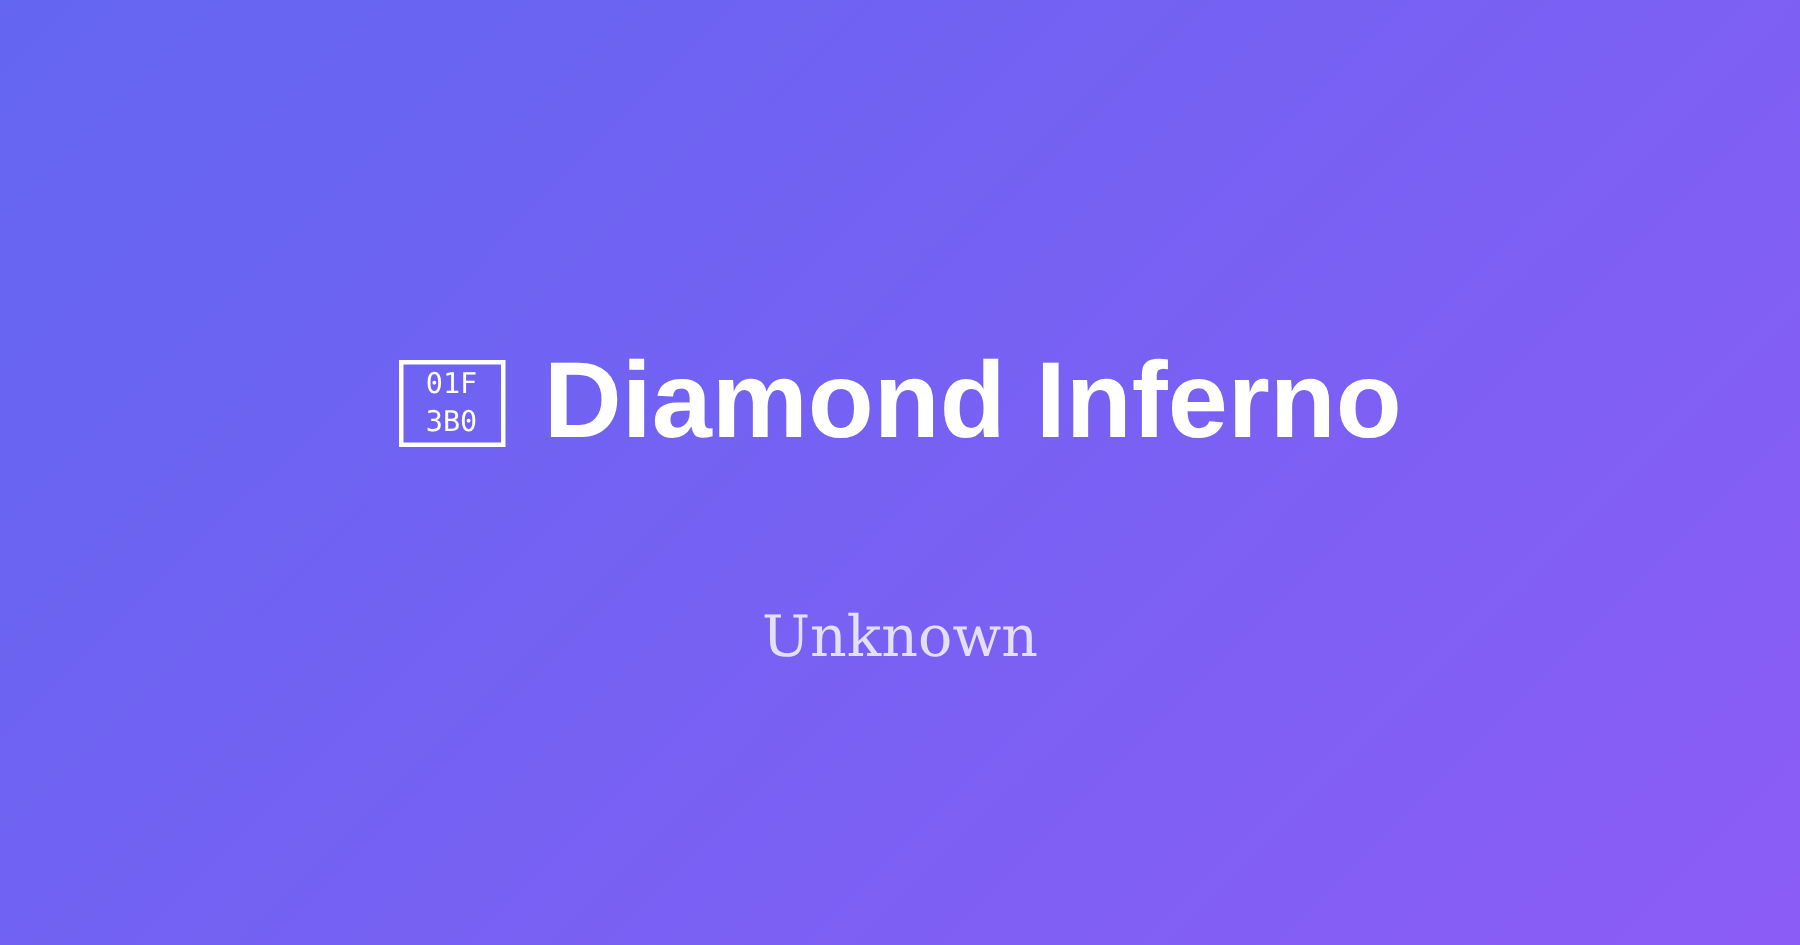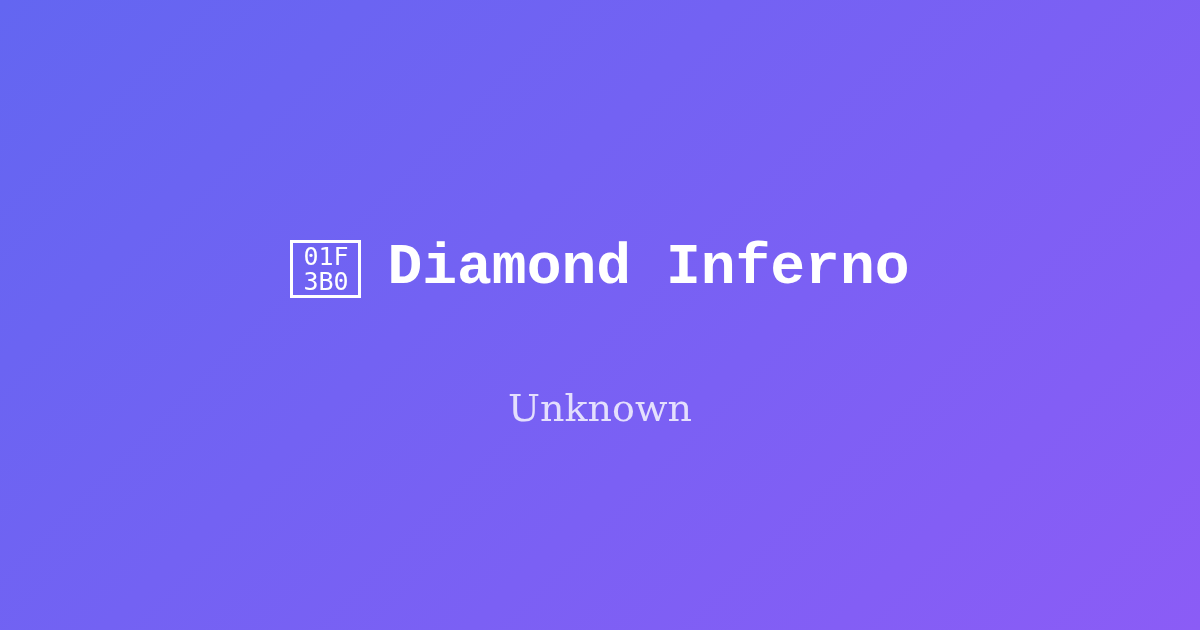--- a/index.html
+++ b/index.html
@@ -42,37 +42,37 @@
   .tofu {
     display: inline-flex;
     flex-direction: column;
     align-items: center;
     justify-content: center;
     box-sizing: border-box;
     width: 71px;
     height: 58px;
     border: 3px solid #ffffff;
     font-family: "DejaVu Sans Mono", "Liberation Mono", monospace;
-    font-size: 25px;
+    font-size: 19px;
     font-weight: 400;
     line-height: 25px;
     letter-spacing: 0px;
     color: #ffffff;
     flex: 0 0 auto;
     margin-top: 2px;
   }
 
   .tofu-row {
     display: block;
     height: 25px;
   }
 
   .title-text {
-    font-family: Liberation Mono, monospace;
-    font-size: 58px;
+    font-family: Liberation Sans, sans-serif;
+    font-size: 72px;
     font-weight: bold;
     color: #ffffff;
     line-height: 1.05;
     white-space: nowrap;
     letter-spacing: 0px;
   }
 
   
   .subtitle {
     margin-top: 48px;

